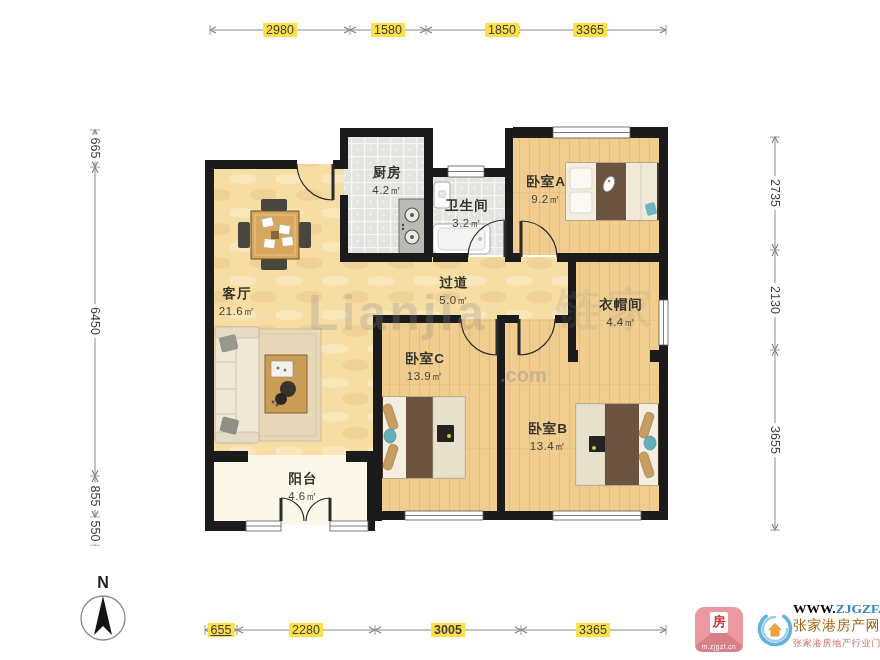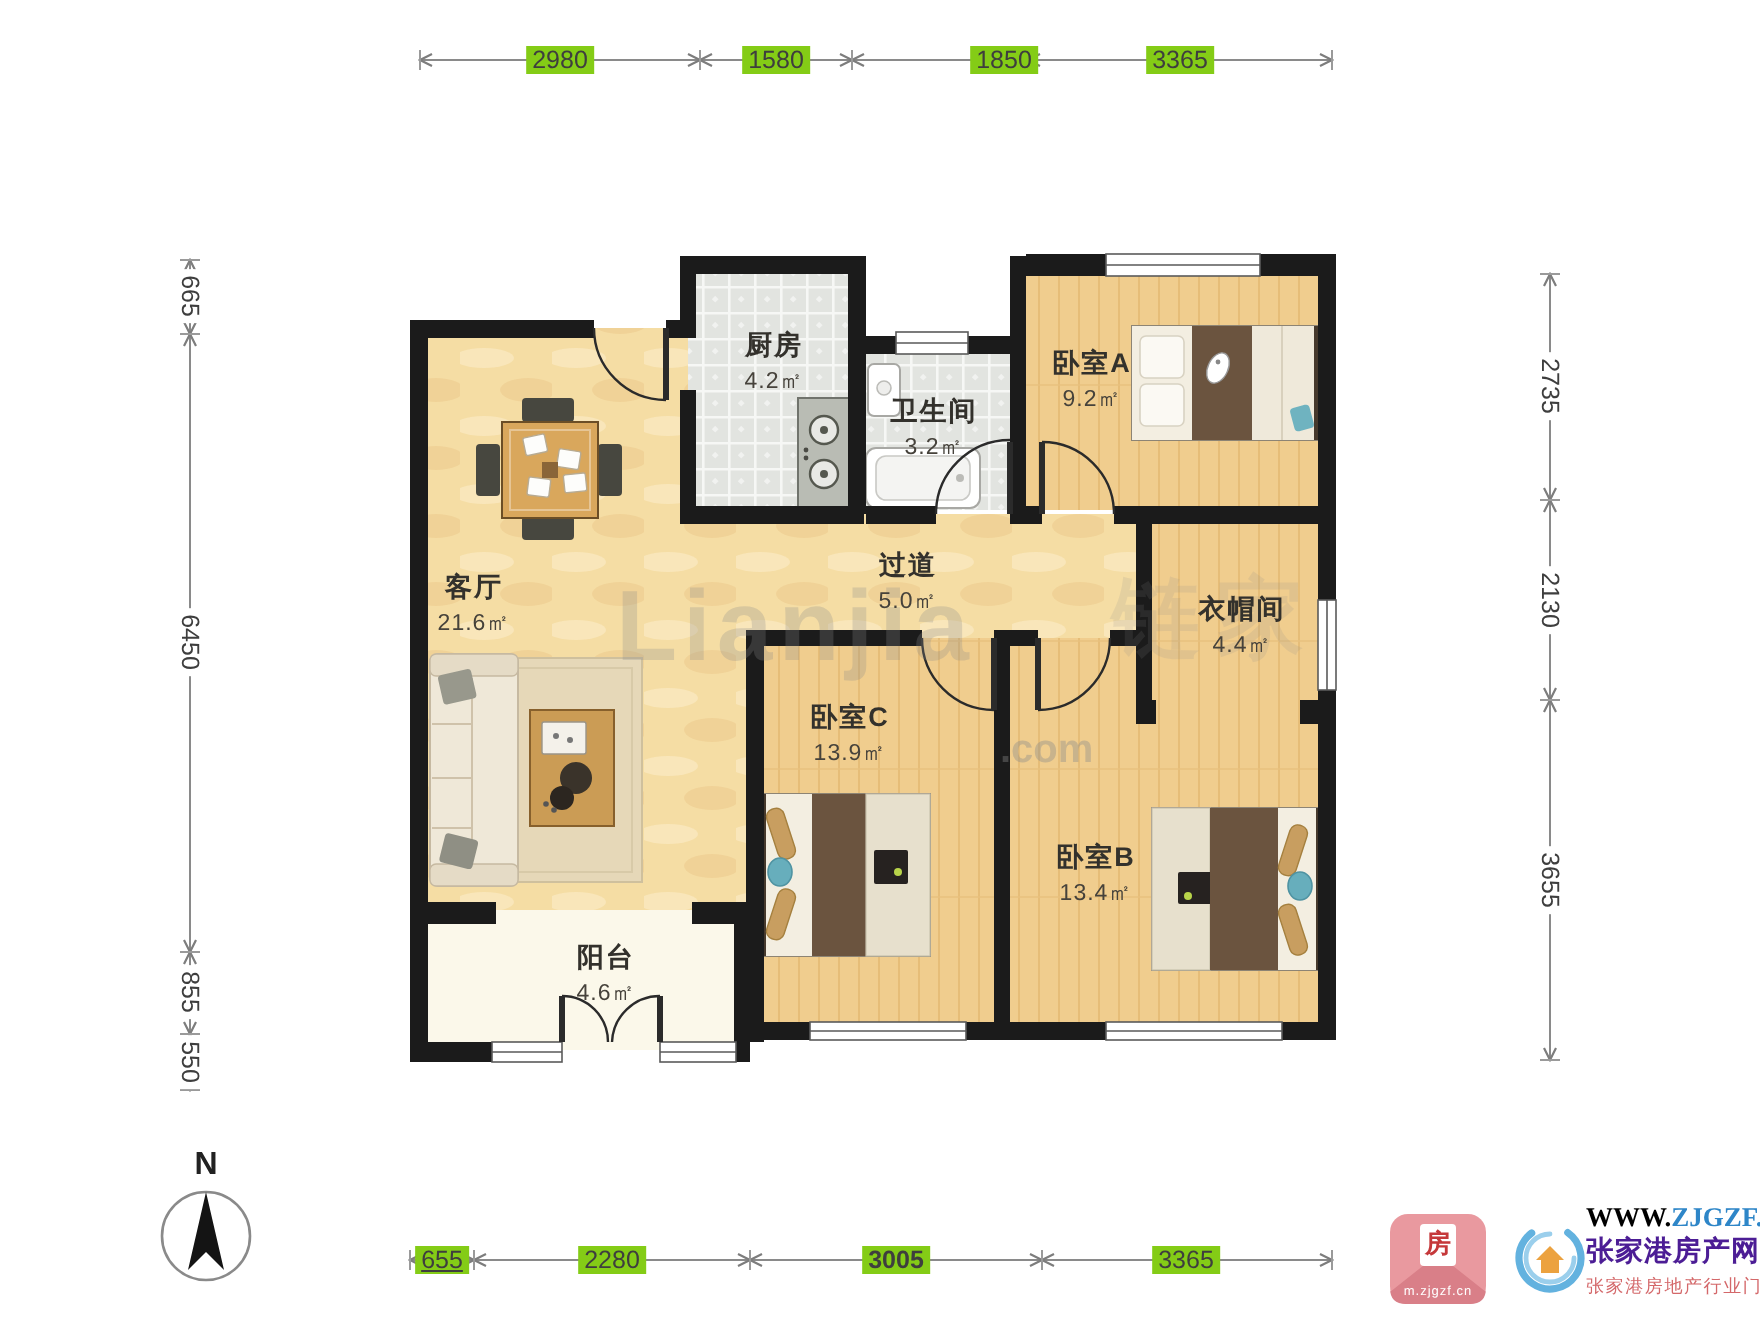--- a/index.html
+++ b/index.html
@@ -3,38 +3,38 @@
 <meta charset="utf-8">
 <style>
   html,body{margin:0;padding:0;background:#ffffff;}
   .canvas{position:relative;width:880px;height:660px;background:#fff;overflow:hidden;
           font-family:"Liberation Sans","DejaVu Sans",sans-serif;}
   .canvas svg{position:absolute;left:0;top:0;}
   .room-label{position:absolute;transform:translate(-50%,-50%);text-align:center;white-space:nowrap;z-index:5;}
   .room-name{display:block;font-size:13.5px;font-weight:bold;color:#33312c;letter-spacing:1px;}
   .room-area{display:block;font-size:11.5px;color:#46423b;margin-top:1px;letter-spacing:.5px;}
   .dim{position:absolute;transform:translate(-50%,-50%);font-size:12.5px;color:#3e3e3e;
-       background:#84cc16;padding:0 3px;white-space:nowrap;z-index:4;}
+       background:#fde047;padding:0 3px;white-space:nowrap;z-index:4;}
   .dimv{position:absolute;transform:translate(-50%,-50%) rotate(90deg);font-size:12.5px;color:#3e3e3e;
        background:#fff;padding:0 3px;white-space:nowrap;z-index:4;}
   .wm{position:absolute;color:#8a8a8a;z-index:3;pointer-events:none;}
   .wm-latin{left:308px;top:284px;font-size:50px;font-weight:bold;opacity:.26;letter-spacing:3px;}
   .wm-cn{left:556px;top:280px;font-size:44px;font-weight:bold;opacity:.15;letter-spacing:8px;}
   .wm-tld{left:500px;top:328px;font-size:20px;font-weight:bold;opacity:.38;margin-top:36px;}
   .compass-n{position:absolute;left:103px;top:583px;transform:translate(-50%,-50%);
              font-size:16px;font-weight:bold;color:#222;z-index:5;}
   .badge-char{position:absolute;left:719px;top:622px;transform:translate(-50%,-50%);
               font-size:13px;font-weight:bold;color:#c5383a;z-index:6;}
   .badge-url{position:absolute;left:719px;top:646px;transform:translate(-50%,-50%);
              font-size:6.5px;color:#fff;z-index:6;letter-spacing:.5px;}
   .site-line1{position:absolute;left:793px;top:601px;font-family:"Liberation Serif","DejaVu Serif",serif;
               font-size:13.5px;font-weight:bold;z-index:6;white-space:nowrap;}
   .site-prefix{color:#000000;}
   .site-main{color:#2e86c8;}
-  .site-name{position:absolute;left:793px;top:617px;font-size:14px;font-weight:bold;color:#4c1d95;
+  .site-name{position:absolute;left:793px;top:617px;font-size:14px;font-weight:normal;color:#a16207;
              letter-spacing:.5px;z-index:6;white-space:nowrap;}
   .site-tagline{position:absolute;left:793px;top:637px;font-size:9px;color:#d4686a;
                 letter-spacing:.8px;z-index:6;white-space:nowrap;}
 </style>
 </head>
 <body>
 
 <div class="canvas">
 
   <svg width="880" height="660" viewBox="0 0 880 660">

